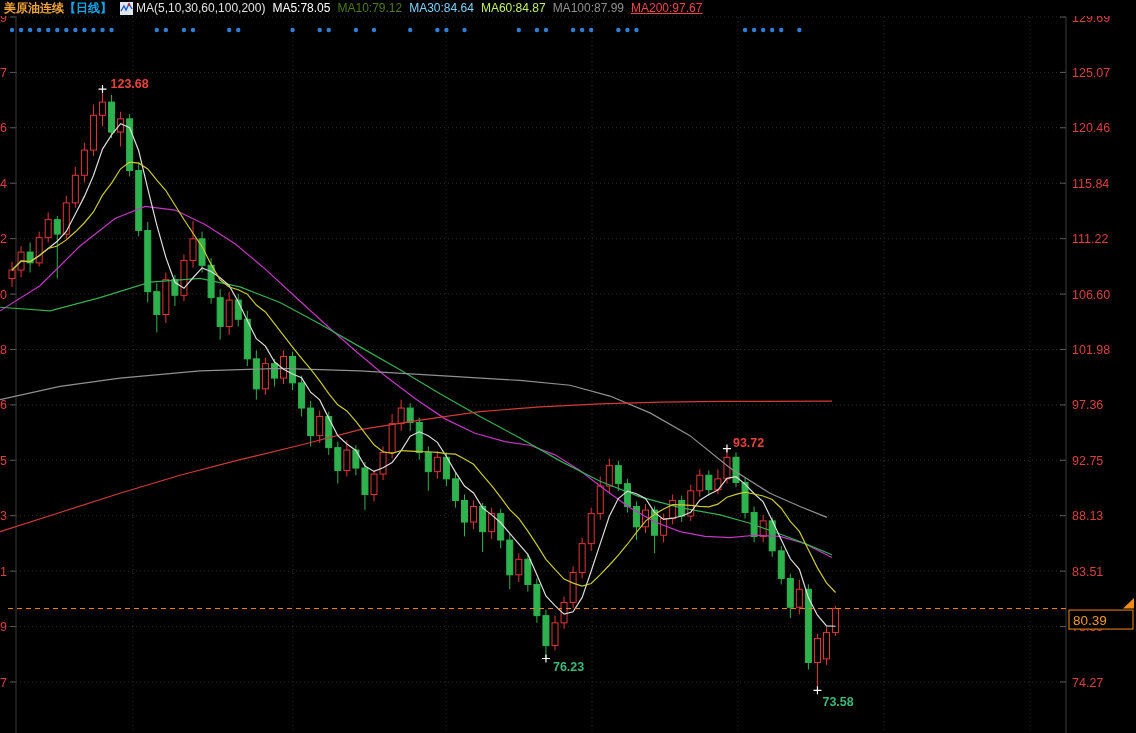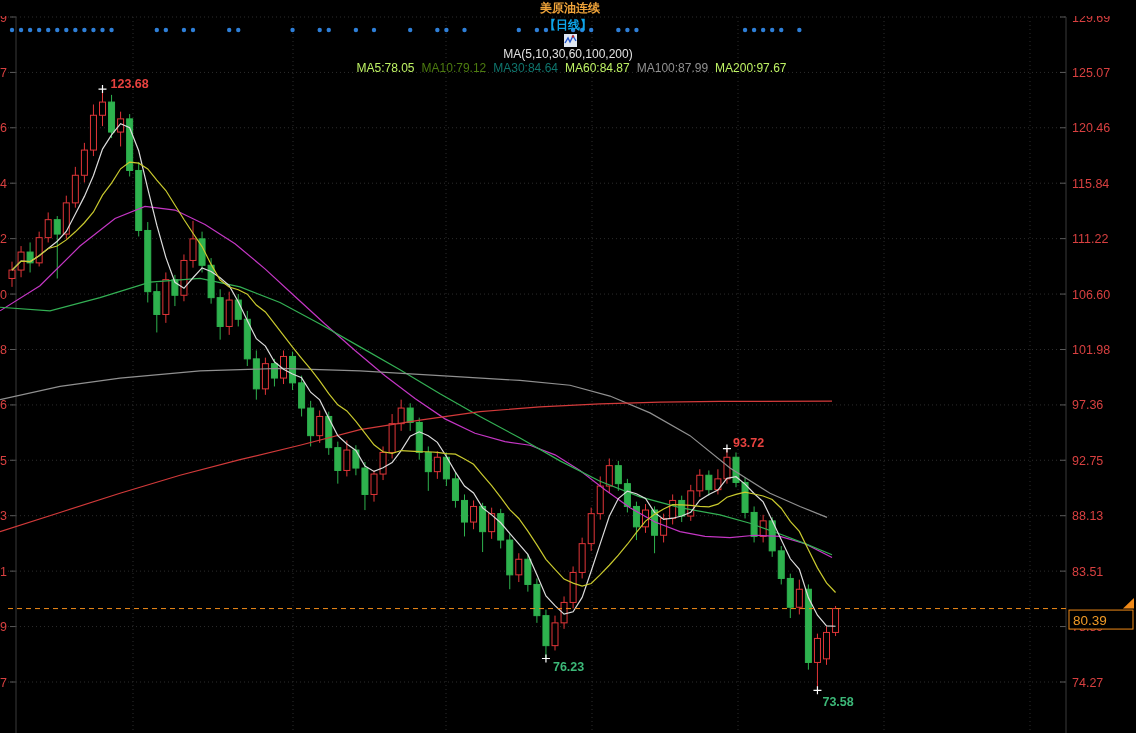--- a/index.html
+++ b/index.html
@@ -1,20 +1,20 @@
 <!DOCTYPE html>
 <html><head>
 <meta charset="utf-8">
 <style>
   html,body{margin:0;padding:0;background:#000;}
   #app{position:relative;width:1136px;height:733px;background:#000;overflow:hidden;
        font-family:"Liberation Sans",sans-serif;}
   
   #header{position:absolute;left:0;top:0;width:1136px;height:16px;background:#000;
-          display:flex;align-items:center;font-size:12px;white-space:nowrap;z-index:5;flex-direction:column;}
+          display:flex;align-items:center;font-size:12px;white-space:nowrap;z-index:5;}
   #title{color:#f0a43a;margin-left:4px;font-weight:bold;}
   #period{color:#0ea5e9;font-weight:bold;}
   .mini-icon{display:inline-block;width:13px;height:13px;margin:0 3px 0 8px;}
   #ma-group{color:#e2e2e2;}
   #legend span{margin-left:7px;}
   
   #theme-dd{position:absolute;left:903px;top:1px;width:102px;height:13px;border:1px solid #5a5a5a;
             color:#b4b4b4;font-size:12px;text-align:center;line-height:13px;background:#000;cursor:pointer;}
   .tool{position:absolute;top:0;width:15px;height:15px;border:1px solid #7a7a7a;background:#000;box-sizing:border-box;cursor:pointer;}
   .tool.active{border-color:#2b7fd6;background:#062340;}
@@ -369,21 +369,21 @@
     <span id="title">美原油连续</span>
     <span id="period">【日线】</span>
     <span class="mini-icon">
       <svg width="13" height="13">
         <rect x="0" y="0" width="13" height="13" fill="#dfe7f2"></rect>
         <polyline points="1,9 4,4 6,8 9,2 12,7" fill="none" stroke="#2255cc" stroke-width="1.4"></polyline>
         <circle cx="9" cy="2.5" r="1.2" fill="#cc2222"></circle>
       </svg>
     </span>
     <span id="ma-group">MA(5,10,30,60,100,200)</span>
-    <span id="legend"><span style="color: #bef264;">MA5:78.05</span><span style="color: #4d7c0f;">MA10:79.12</span><span style="color: #0f766e;">MA30:84.64</span><span style="color: #bef264;">MA60:84.87</span><span style="color: rgb(145, 145, 145); text-align: right;">MA100:87.99</span><span style="color: #bef264;">MA200:97.67</span></span>
+    <span id="legend"><span style="color: #ffffff;">MA5:78.05</span><span style="color: #4d7c0f;">MA10:79.12</span><span style="color: #7dd3fc;">MA30:84.64</span><span style="color: #bef264;">MA60:84.87</span><span style="color: rgb(145, 145, 145); text-align: right;">MA100:87.99</span><span style="color: #ef4444; text-decoration: underline;">MA200:97.67</span></span>
   </div>
 
   <div id="theme-dd"><span>全部主题</span><span>▼</span></div>
 
   <div class="tool" style="left:1011px">
     <svg width="13" height="13">
         <path d="M6.5,1 V12 M1,6.5 H12 M6.5,1 l-2,2 M6.5,1 l2,2 M6.5,12 l-2,-2 M6.5,12 l2,-2 M1,6.5 l2,-2 M1,6.5 l2,2 M12,6.5 l-2,-2 M12,6.5 l-2,2" stroke="#c8c8c8" stroke-width="1" fill="none"></path>
       </svg>
   </div>
   <div class="tool" style="left:1034px">

